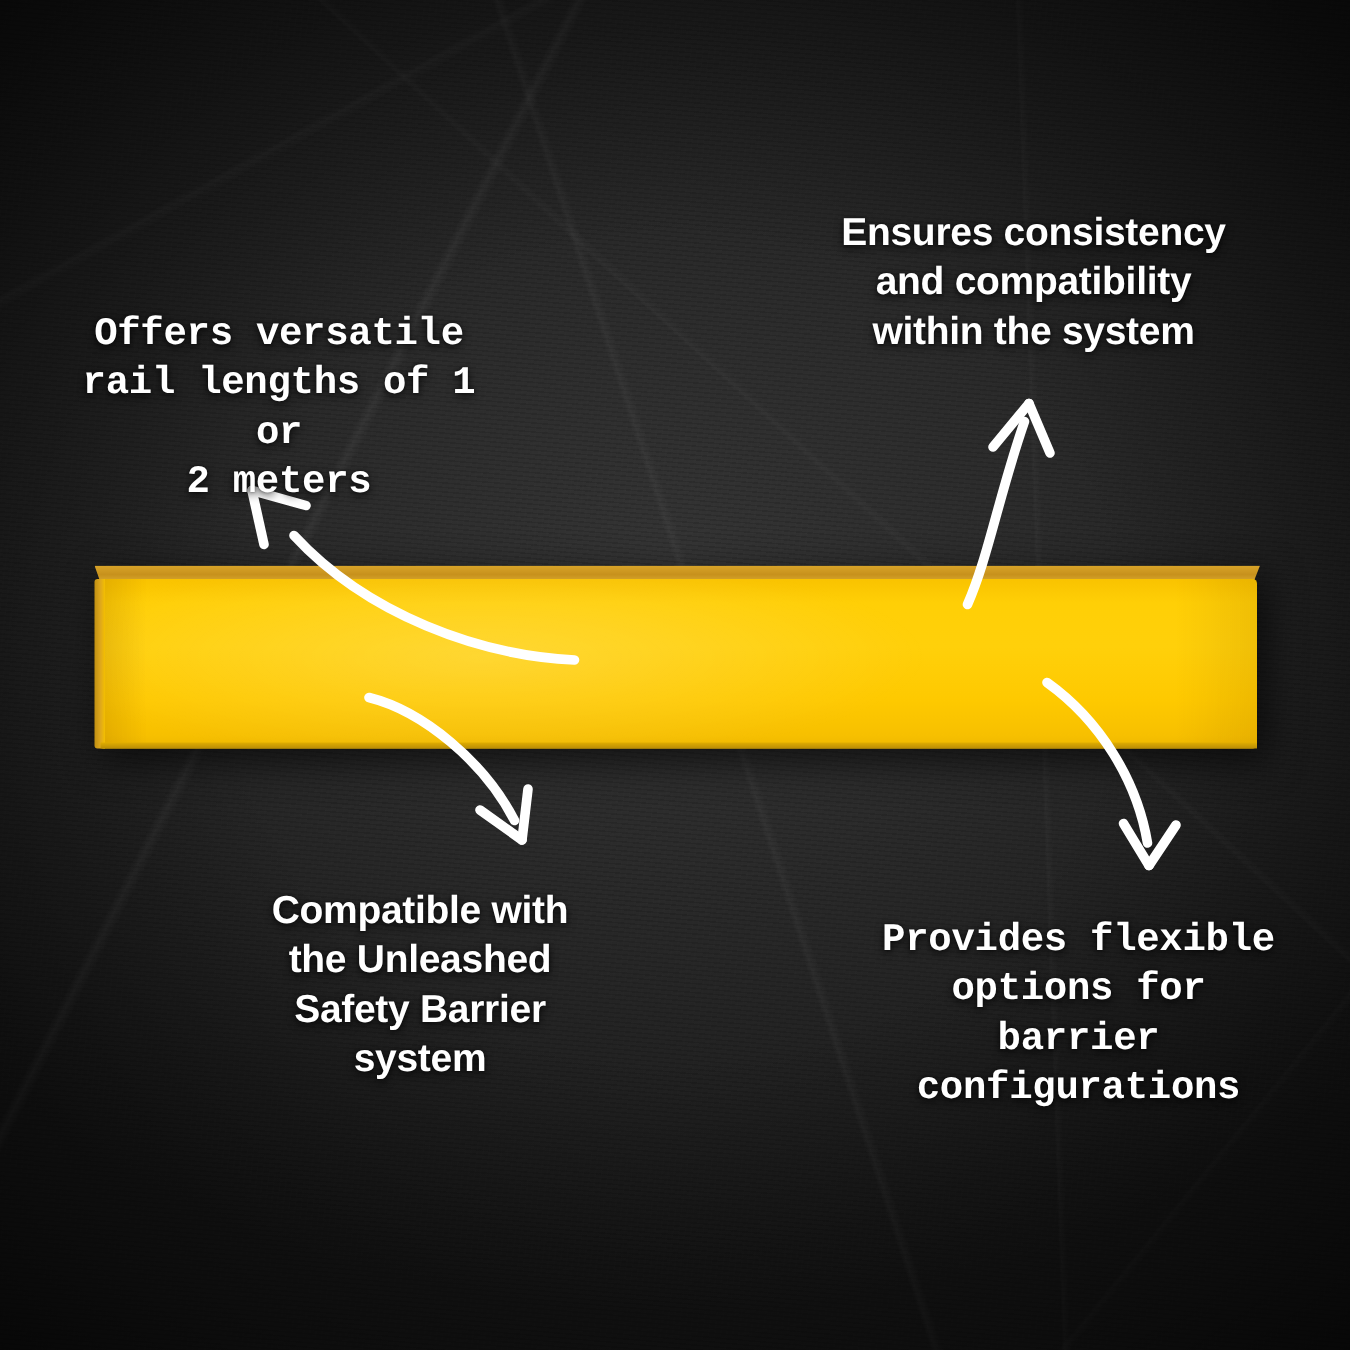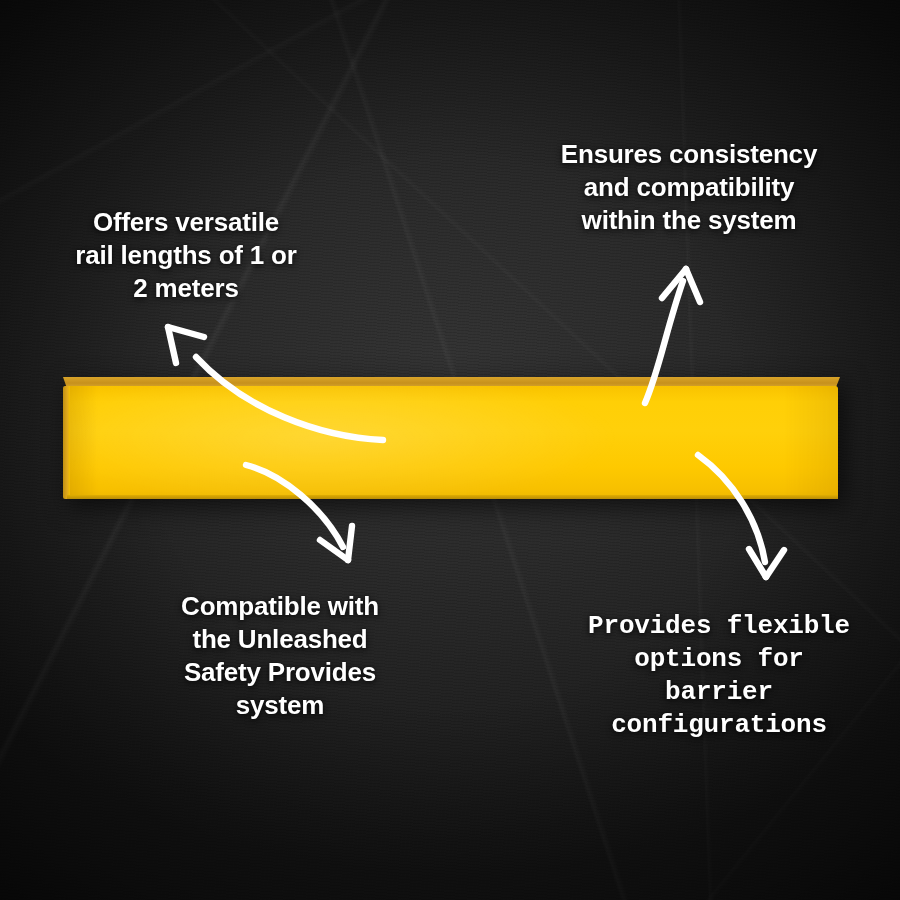--- a/index.html
+++ b/index.html
@@ -106,21 +106,21 @@
     position:absolute;
     color:#ffffff;
     font-weight:700;
     font-size:26px;
     line-height:33px;
     letter-spacing:-.2px;
     text-align:center;
     text-shadow:0 2px 6px rgba(0,0,0,.75), 0 0 2px rgba(0,0,0,.5);
     white-space:pre-line;
   }
-  #callout-tl { left:52px;  top:206px; width:268px; }
+  #callout-tl { left:52px;  top:206px; width:268px;font-family:Liberation Mono, monospace; }
   #callout-tr { left:533px; top:138px; width:312px; }
   #callout-bl { left:145px; top:590px; width:270px; }
   #callout-br { left:578px; top:610px; width:282px;font-family:Liberation Mono, monospace; }
 
   
   .arrow-layer {
     position:absolute; inset:0;
     pointer-events:none;
   }
   .arrow-layer path {
@@ -174,20 +174,20 @@
   <div class="callout" id="callout-tl">Offers versatile
 rail lengths of 1 or
 2 meters</div>
 
   <div class="callout" id="callout-tr">Ensures consistency
 and compatibility
 within the system</div>
 
   <div class="callout" id="callout-bl">Compatible with
 the Unleashed
-Safety Provides
+Safety Barrier
 system</div>
 
   <div class="callout" id="callout-br">Provides flexible
 options for barrier
 configurations</div>
 
 </div>
 
 </body></html>

